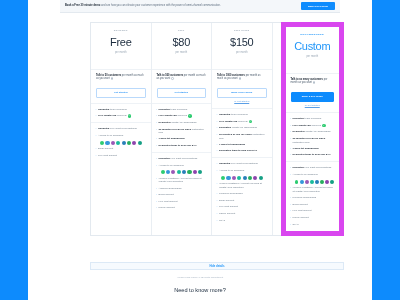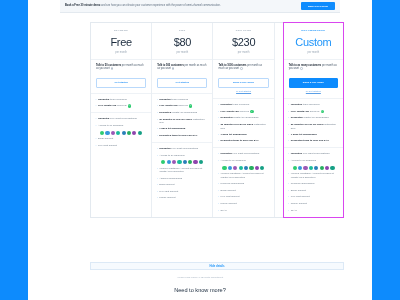--- a/index.html
+++ b/index.html
@@ -54,27 +54,27 @@
     background: #fff;
   }
   .col {
     width: 63.5px;
     border-right: 0.5px solid #e9eef3;
     padding: 0;
     position: relative;
   }
   .col:last-child { border-right: none; }
   .col.rec {
-    border: 1px solid #d946ef;
+    border: 5px solid #d946ef;
     margin: -1px -1px -1px 8px;
     z-index: 3;
     background: #fff;
   }
 
-  .ctop { padding: 6px 5px 5px; text-align: center; }
+  .ctop { padding: 6px 5px 15px; text-align: center; }
   .tier {
     font-size: 2.5px; letter-spacing: 0.35px;
     color: #93a1b0; font-weight: bold;
     text-transform: uppercase;
   }
   .col.rec .tier { color: #2196f9; }
   .price {
     font-size: 11px; color: #1b2b3d;
     margin-top: 3.5px; letter-spacing: -0.3px;
     font-weight: normal;
@@ -316,21 +316,21 @@
             </div>
             <div class="feat">
               <span class="bullet">·</span>
               <span class="ftxt"><b></b><span>Phone support</span></span>
             </div>
           </div>
         </div>
         <div class="col">
           <div class="ctop">
             <div class="tier">PRO PLUS</div>
-            <div class="price">$230</div>
+            <div class="price">$150</div>
             <div class="per">per month</div>
           </div>
           <div class="cdesc">
             <p><b>Talk to 1000 customers</b><span> per month as much as you want</span><span class="info-dot"></span></p>
           </div>
           <div class="cact">
             <button class="btn">Book a free demo</button>
             <a class="orlink" href="#">or Get Started</a>
           </div>
           <div class="fgroup">

